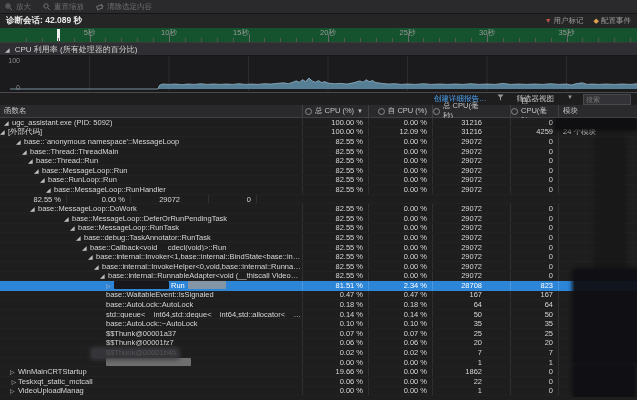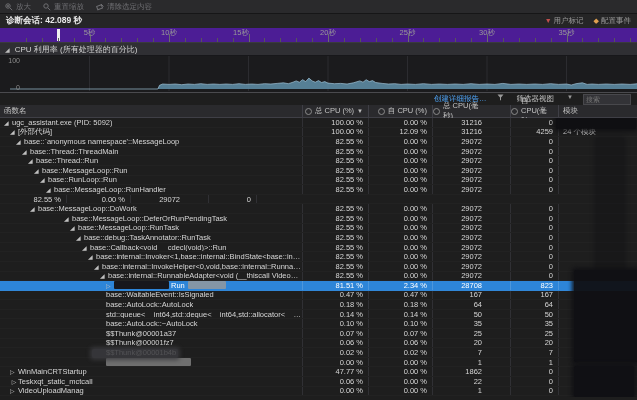--- a/index.html
+++ b/index.html
@@ -6,21 +6,21 @@
   body{width:637px;height:400px;background:#1e1e1e;overflow:hidden;
        font-family:"Liberation Sans","DejaVu Sans",sans-serif;color:#cccccc;font-size:8px;}
   .toolbar{height:13px;background:#2a2a2c;border-bottom:1px solid #161617;
            display:flex;align-items:center;gap:12px;padding:0 5px;color:#6e6e72;}
   .tb-item{display:flex;align-items:center;gap:3px;font-size:7.5px;}
   .tb-item svg{display:block;}
   .session-row{height:14px;background:#252526;display:flex;align-items:center;padding:0 6px;gap:20px;}
   .session-label{font-weight:bold;color:#e8e8e8;font-size:8.5px;}
   .legend{margin-left:auto;display:flex;gap:10px;color:#9a9a9a;font-size:7.5px;align-items:center;}
   .legend .mk{font-size:7px;margin-right:2px;}
-  .ruler{position:relative;height:14px;background:#4c1d95;border-bottom:1px solid #3a3a3c;}
+  .ruler{position:relative;height:14px;background:#14532d;border-bottom:1px solid #3a3a3c;}
   .tick{position:absolute;bottom:0;width:1px;height:4px;background:#55555a;}
   .tick.major{height:8px;background:#6a6a70;}
   .tick-label{position:absolute;top:0;transform:translateX(-50%);color:#9a9a9a;font-size:7.5px;}
   .playhead{position:absolute;left:56px;top:1px;width:3px;height:12px;background:#efefef;}
   .cpu-header{height:12px;background:#2f2f33;border-bottom:1px solid #17171a;
               display:flex;align-items:center;gap:5px;padding:0 5px;color:#d4d4d4;font-size:8px;}
   .cpu-header .tri{font-size:6px;color:#bdbdbd;}
   .graph{position:relative;height:36px;background:#1b1b1d;border-bottom:1px solid #4a4a4e;}
   .graph svg{position:absolute;left:0;top:0;}
   .ylab{position:absolute;color:#8c8c8c;font-size:7px;width:16px;text-align:right;}
@@ -221,21 +221,21 @@
         <span class="arrow">◢</span>
         <span class="ntext">ugc_assistant.exe (PID: 5092)</span>
       </div>
       <div class="td c2 num">100.00 %</div>
       <div class="td c3 num">0.00 %</div>
       <div class="td c4 num">31216</div>
       <div class="td c5 num">0</div>
       <div class="td c6"></div>
     </div>
     <div class="trow">
-      <div class="td c1 namecell" style="padding-left: 10px;">
+      <div class="td c1 namecell" style="padding-left: 0;">
         <span class="arrow">◢</span>
         <span class="ntext">[外部代码]</span>
       </div>
       <div class="td c2 num">100.00 %</div>
       <div class="td c3 num">12.09 %</div>
       <div class="td c4 num">31216</div>
       <div class="td c5 num">4259</div>
       <div class="td c6">24 个模块</div>
     </div>
     <div class="trow">
@@ -491,21 +491,21 @@
       <div class="td c3 num">0.00 %</div>
       <div class="td c4 num">1</div>
       <div class="td c5 num">1</div>
       <div class="td c6"></div>
     </div>
     <div class="trow">
       <div class="td c1 namecell" style="padding-left: 10px;">
         <span class="arrow">▷</span>
         <span class="ntext">WinMainCRTStartup</span>
       </div>
-      <div class="td c2 num">47.77 %</div>
+      <div class="td c2 num">19.66 %</div>
       <div class="td c3 num">0.00 %</div>
       <div class="td c4 num">1862</div>
       <div class="td c5 num">0</div>
       <div class="td c6"></div>
     </div>
     <div class="trow">
       <div class="td c1 namecell" style="padding-left: 10px; text-align: center;">
         <span class="arrow">▷</span>
         <span class="ntext">Teskxqt_static_mctcall</span>
       </div>

